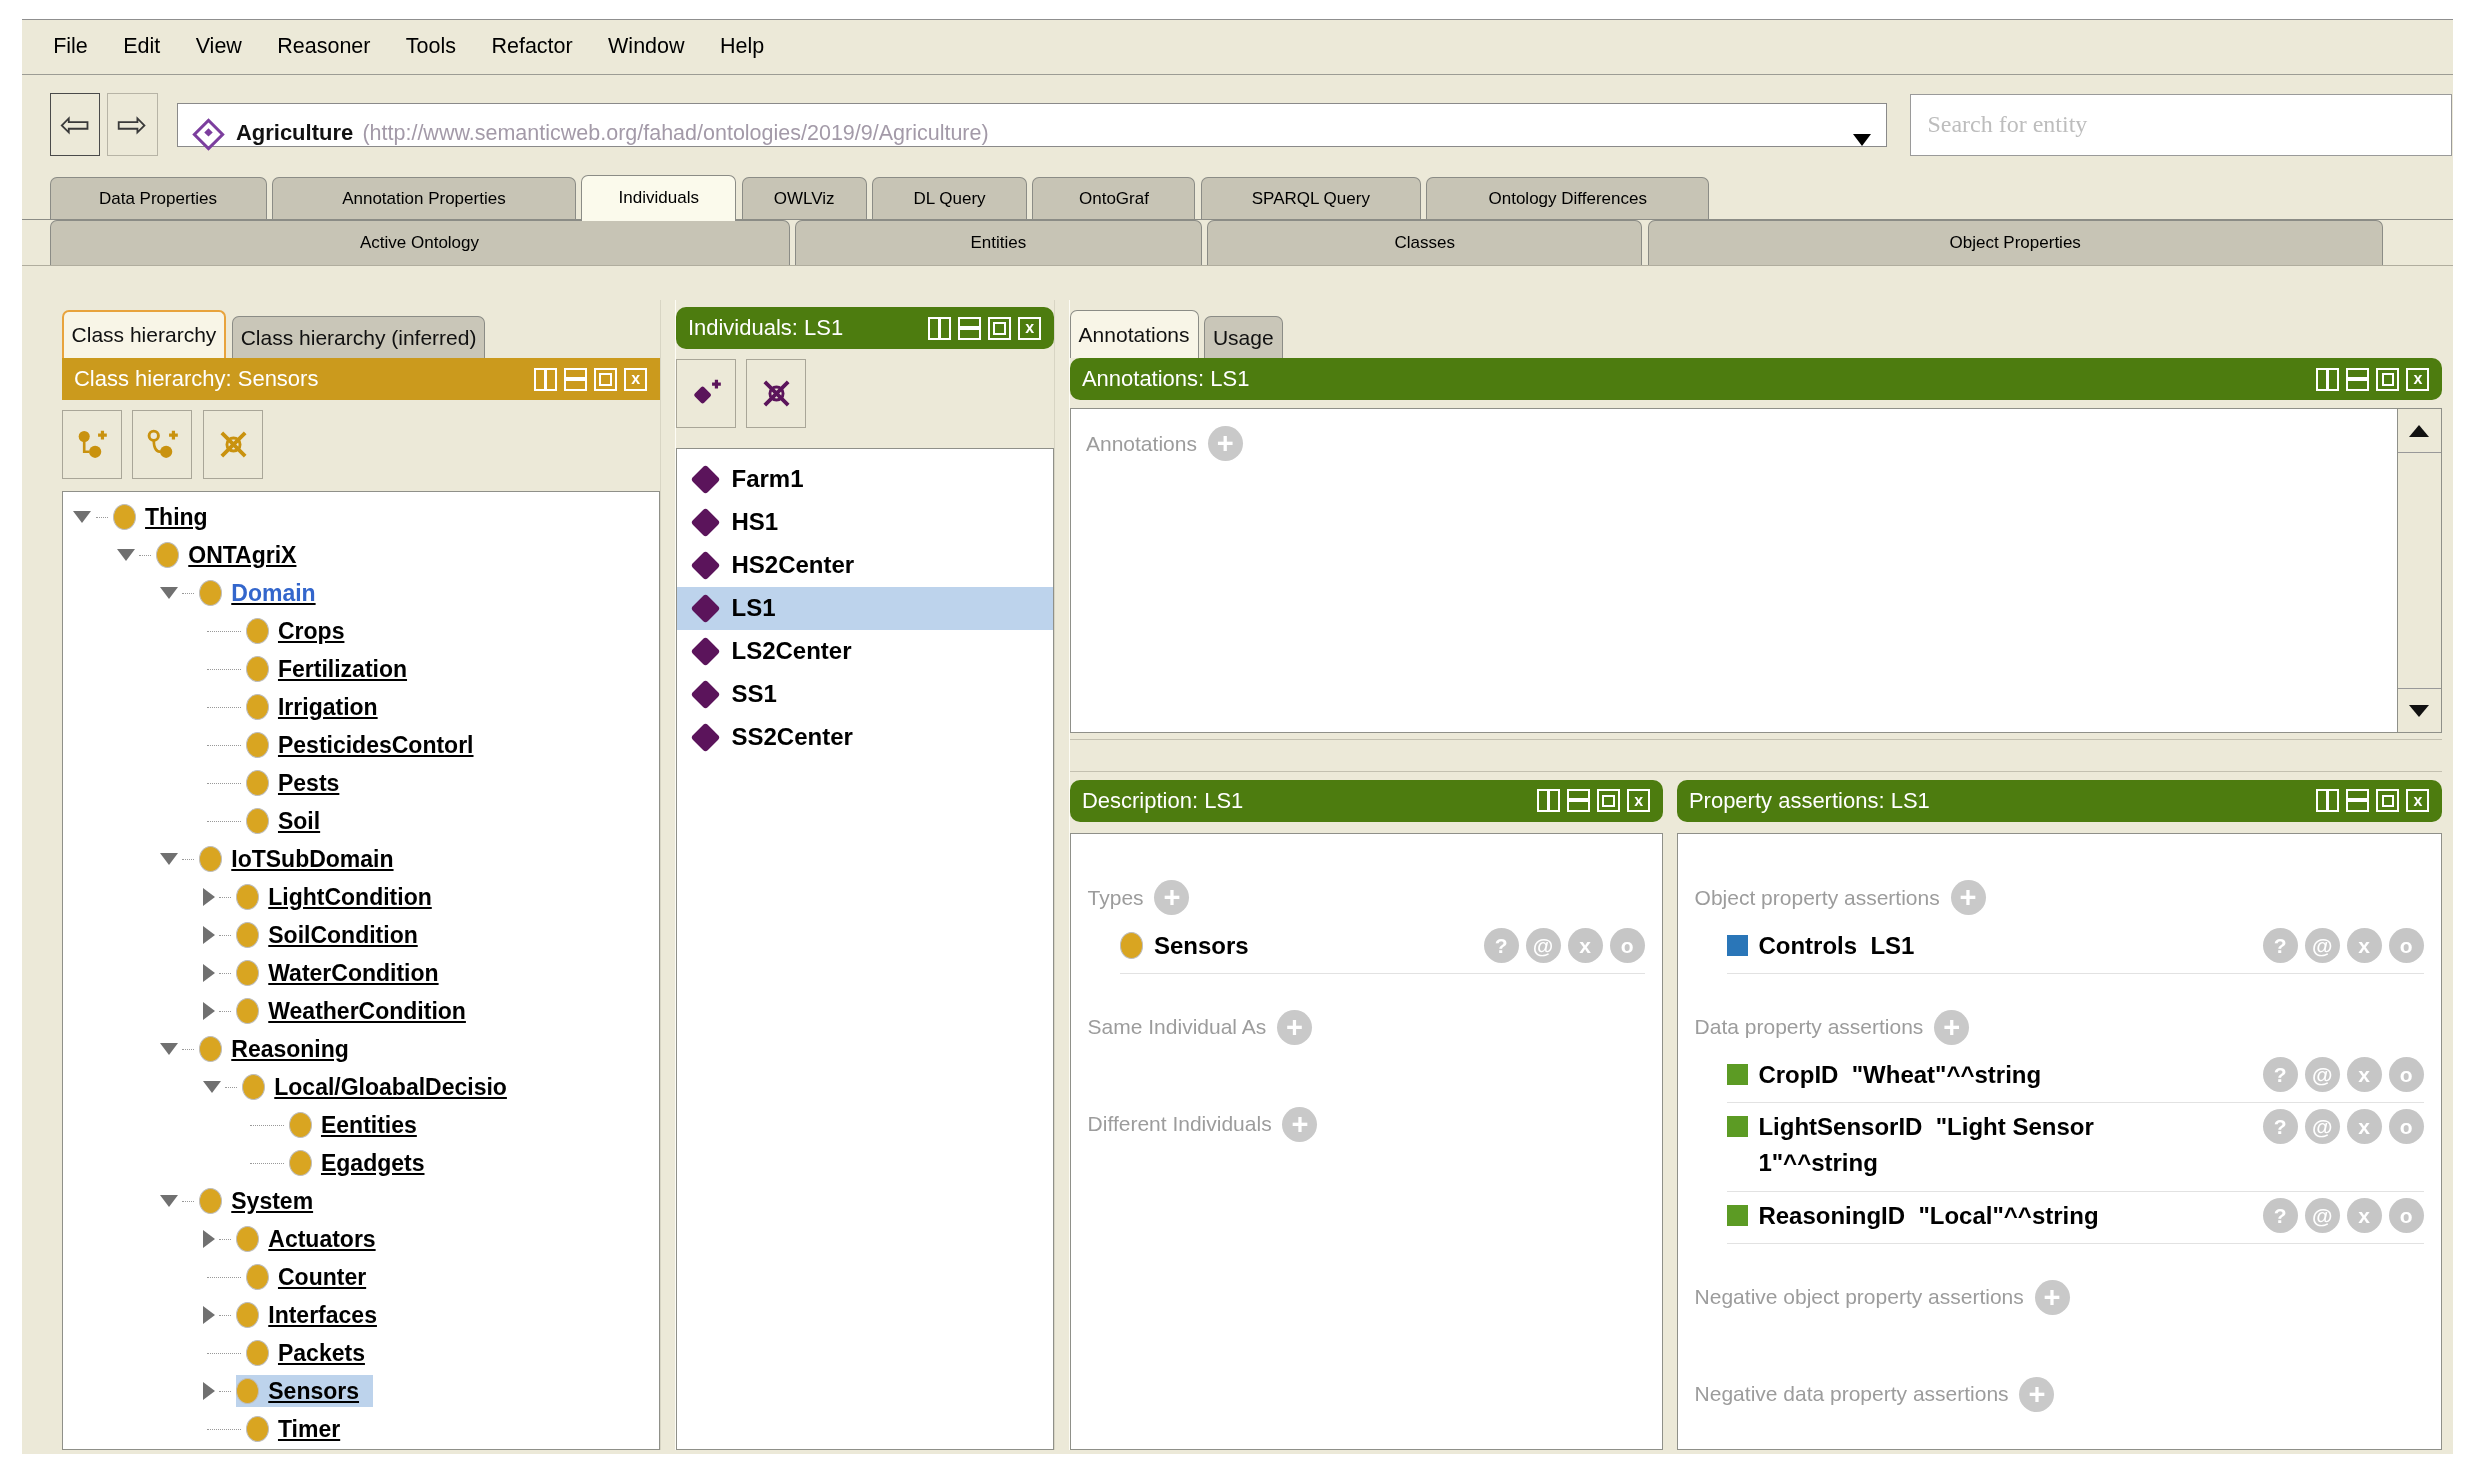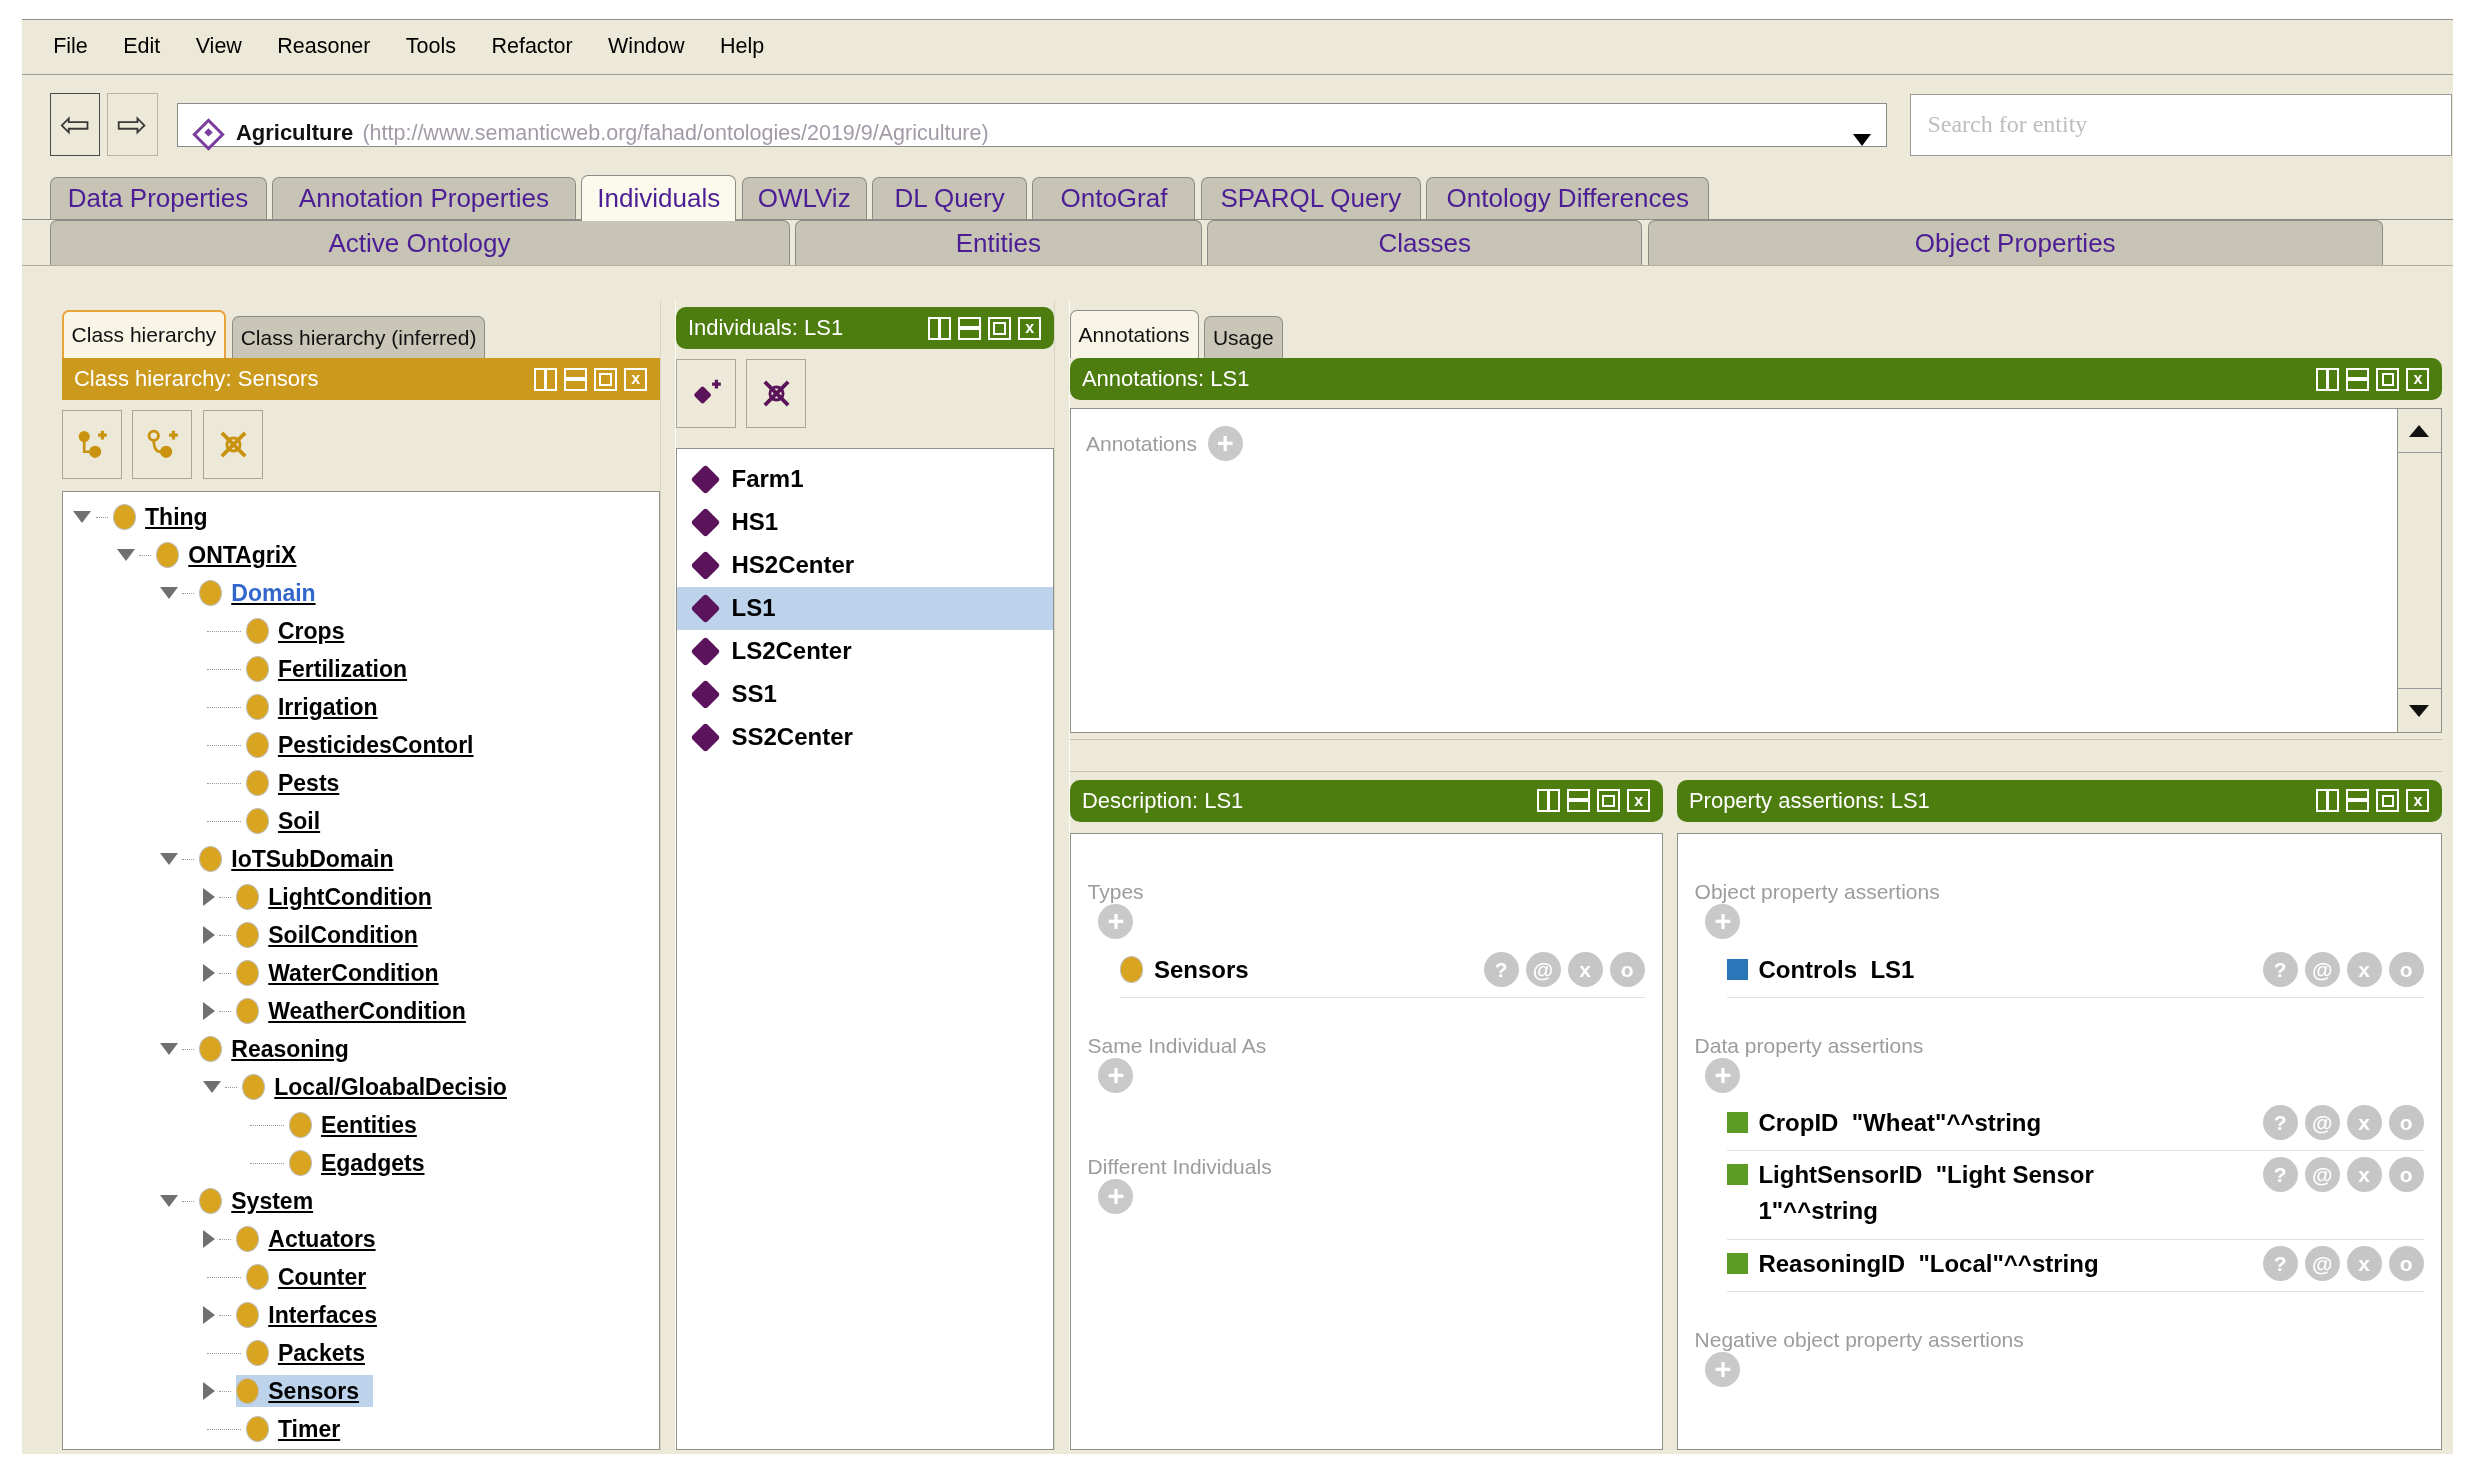--- a/index.html
+++ b/index.html
@@ -26,21 +26,21 @@
   .caret{margin-left:auto;width:0;height:0;border-left:9.2px solid transparent;
     border-right:9.2px solid transparent;border-top:12.3px solid #000;}
   .search{margin-left:23px;width:543px;height:62px;background:#fff;border:1.5px solid #9a9a9a;
     box-sizing:border-box;display:flex;align-items:center;padding:0 14px;}
   .search input{border:none;outline:none;width:100%;font-size:24px;font-family:Liberation Serif, serif;
     color:#333;background:transparent;}
   .search input::placeholder{color:#BDBDBD;}
   
   .tabs{display:flex;padding-left:28px;gap:5.4px;align-items:flex-end;border-bottom:1.5px solid #8B8C86;}
   .tab{box-sizing:border-box;height:42px;display:flex;align-items:center;justify-content:center;
-    font-size:26px;color:#4c1d95;background:#C7C4B5;border:1.5px solid #8B8C86;border-bottom:none;
+    font-size:17px;color:#000000;background:#C7C4B5;border:1.5px solid #8B8C86;border-bottom:none;
     border-radius:7px 7px 0 0;white-space:nowrap;}
   .tab.active{background:#FBFAEC;height:46px;margin-bottom:-1.5px;z-index:2;position:relative;}
   .tabs.row2{border-bottom:1.5px solid #B0AD9E;}
   .tabs.row2 .tab{height:45px;}
   
   .content{position:absolute;left:0;right:0;top:271px;bottom:0;display:flex;
     padding:9.2px 10.8px 3.1px 3.1px;box-sizing:border-box;}
   .col1{width:635px;padding-left:37px;box-sizing:border-box;display:flex;flex-direction:column;flex:none;}
   .col2{width:378px;display:flex;flex-direction:column;flex:none;}
   .col3{flex:1;display:flex;flex-direction:column;min-width:0;}
@@ -97,21 +97,21 @@
   .sbtn.down{margin-top:auto;border-top:1.5px solid #999;}
   .tri-up{width:0;height:0;border-left:10.8px solid transparent;border-right:10.8px solid transparent;border-bottom:12.3px solid #111;}
   .tri-down{width:0;height:0;border-left:10.8px solid transparent;border-right:10.8px solid transparent;border-top:12.3px solid #111;}
   .hsplit{height:31px;flex:none;background:#ECE9D8;border-top:1.5px solid #c3c0b0;border-bottom:1.5px solid #c3c0b0;margin-top:6.2px;}
   
   .bottomrow{flex:1;display:flex;gap:14px;margin-top:7.7px;min-height:0;}
   .dpanel{display:flex;flex-direction:column;min-width:0;}
   .dpanel.desc{width:593px;flex:none;}
   .dpanel.prop{flex:1;}
   .pbox{flex:1;background:#fff;border:1.5px solid #8F9089;margin-top:10.8px;padding:28px 17px 0 17px;overflow:hidden;}
-  .seclabel{display:flex;color:#9C9C9C;font-size:21px;flex-direction:column;}
+  .seclabel{display:flex;align-items:center;color:#9C9C9C;font-size:21px;}
   .entry{display:flex;align-items:flex-start;margin:12.3px 0 0 32px;border-bottom:1.5px solid #E2E2E2;padding-bottom:9.2px;}
   .eicon{flex:none;margin-right:10.8px;}
   .eicon.circle{width:21.5px;height:24.6px;border-radius:50%;background:#D9A521;border:1.5px solid #bdbdbd;margin-top:4.6px;}
   .eicon.bluesq{width:21px;height:21px;background:#2A76B8;margin-top:7px;}
   .eicon.greensq{width:21px;height:21px;background:#5C9B24;margin-top:7px;}
   .etext{font-size:24px;font-weight:bold;color:#000;flex:1;white-space:pre-wrap;line-height:1.5;min-width:0;}
   .etext.limit{flex:none;max-width:415px;}
   .espacer{flex:1;}
   .ebtns{display:flex;gap:7px;margin-left:9.2px;flex:none;}
   .ebtn{width:35px;height:35px;border-radius:50%;background:#C6C6C6;color:#fff;font-size:21px;font-weight:bold;

